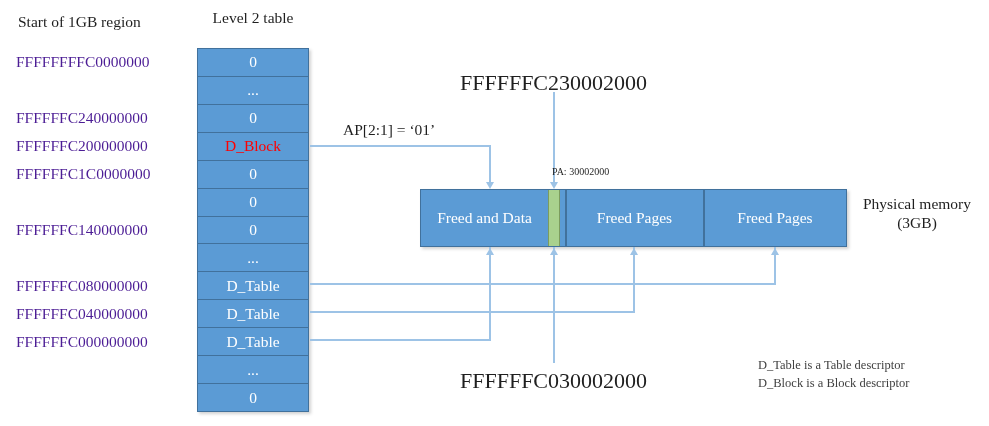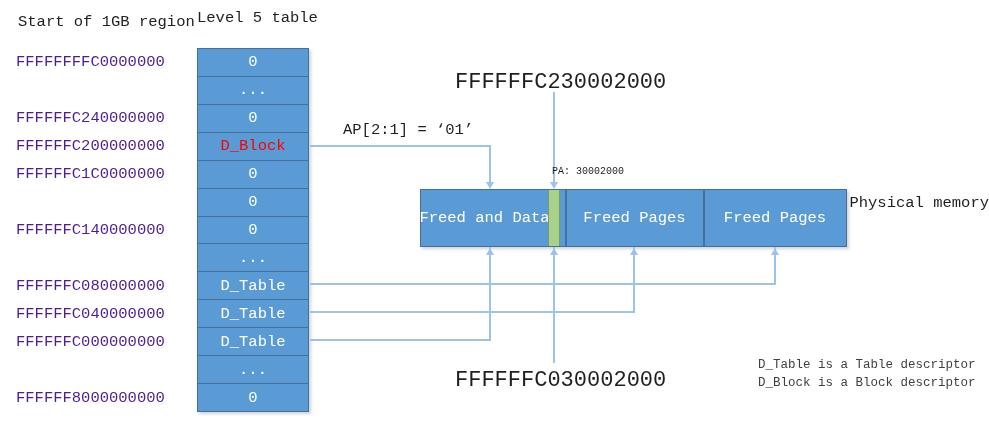--- a/index.html
+++ b/index.html
@@ -1,17 +1,17 @@
 <!DOCTYPE html>
 <html><head>
 <meta charset="utf-8">
 <style>
   html,body{margin:0;padding:0;background:#fff;}
   .canvas{position:relative;width:989px;height:426px;background:#ffffff;
-    font-family:Liberation Mono, monospace;overflow:hidden;}
+    font-family:Liberation Serif, serif;overflow:hidden;}
   .lbl{position:absolute;white-space:nowrap;color:#1f1f1f;font-size:15.5px;line-height:20px;}
   .addr{position:absolute;left:16px;white-space:nowrap;color:#4c1d95;font-size:15.5px;line-height:20px;}
   .l1table{position:absolute;left:197px;top:48px;width:112px;height:364px;
     background:#5B9BD5;border:1.5px solid #41719C;box-sizing:border-box;
     display:flex;flex-direction:column;box-shadow:2px 2px 3px rgba(0,0,0,0.18);}
   .cell{flex:1;display:flex;align-items:center;justify-content:center;
     color:#ffffff;font-size:15.5px;border-bottom:1px solid #41719C;}
   .cell:last-child{border-bottom:none;}
   .cell.red{color:#FF0000;}
   .line{position:absolute;background:#9DC3E6;}
@@ -21,41 +21,40 @@
   .membar{position:absolute;left:420px;top:189px;width:427px;height:58px;
     background:#5B9BD5;border:1.5px solid #41719C;box-sizing:border-box;
     box-shadow:2px 2px 3px rgba(0,0,0,0.18);}
   .bar-sec{position:absolute;top:0;height:100%;display:flex;align-items:center;
     justify-content:center;color:#ffffff;font-size:15.5px;white-space:nowrap;}
   .green-slice{position:absolute;left:127px;top:0;width:12px;height:100%;
     background:#A9D18E;border-left:1.5px solid #7C9C5E;border-right:1.5px solid #7C9C5E;box-sizing:border-box;}
   .bar-div{position:absolute;top:0;height:100%;width:1.5px;background:#41719C;}
   .red-note{position:absolute;color:#FF0000;font-size:15.5px;white-space:nowrap;}
   .va{position:absolute;width:197px;text-align:center;font-size:22px;color:#1f1f1f;white-space:nowrap;}
-  .pm-label{position:absolute;left:845px;top:194px;width:144px;text-align:right;
+  .pm-label{position:absolute;left:845px;top:194px;width:144px;text-align:center;
     font-size:15.5px;line-height:19px;color:#1f1f1f;}
   .legend{position:absolute;left:758px;font-size:12.5px;line-height:14px;color:#3f3f3f;white-space:nowrap;}
 </style>
 </head>
 <body>
 
 <div class="canvas">
 
   <div class="lbl" style="left:18px;top:12px">Start of 1GB region</div>
-  <div class="lbl" style="left:197px;top:8px;width:112px;text-align:center">Level 5 table</div>
+  <div class="lbl" style="left:197px;top:8px;width:112px;text-align:center">Level 2 table</div>
 
   <div class="addr" style="top:52px">FFFFFFFFC0000000</div>
   <div class="addr" style="top:108px">FFFFFFC240000000</div>
   <div class="addr" style="top:136px">FFFFFFC200000000</div>
   <div class="addr" style="top:164px">FFFFFFC1C0000000</div>
   <div class="addr" style="top:220px">FFFFFFC140000000</div>
   <div class="addr" style="top:276px">FFFFFFC080000000</div>
   <div class="addr" style="top:304px">FFFFFFC040000000</div>
   <div class="addr" style="top:332px">FFFFFFC000000000</div>
-  <div class="addr" style="top:388px">FFFFFF8000000000</div>
 
   <div class="l1table">
     <div class="cell">0</div>
     <div class="cell">...</div>
     <div class="cell">0</div>
     <div class="cell red">D_Block</div>
     <div class="cell">0</div>
     <div class="cell">0</div>
     <div class="cell">0</div>
     <div class="cell">...</div>
@@ -82,20 +81,21 @@
     <div class="bar-sec" style="left:0;width:127px">Freed and Data</div>
     <div class="green-slice"></div>
     <div class="bar-div" style="left:144px"></div>
     <div class="bar-sec" style="left:145px;width:137px">Freed Pages</div>
     <div class="bar-div" style="left:282px"></div>
     <div class="bar-sec" style="left:283px;width:142px">Freed Pages</div>
   </div>
 
   <div class="pm-label">
     <div>Physical memory</div>
+    <div>(3GB)</div>
   </div>
 
   <div class="line" style="left:310px;top:283px;width:465.5px;height:1.5px"></div>
   <div class="line" style="left:774px;top:247px;width:1.5px;height:37px"></div>
   <div class="arrow up" style="left:771px;top:248px"></div>
 
   <div class="line" style="left:310px;top:311px;width:324.5px;height:1.5px"></div>
   <div class="line" style="left:633px;top:247px;width:1.5px;height:65px"></div>
   <div class="arrow up" style="left:630px;top:248px"></div>
 

